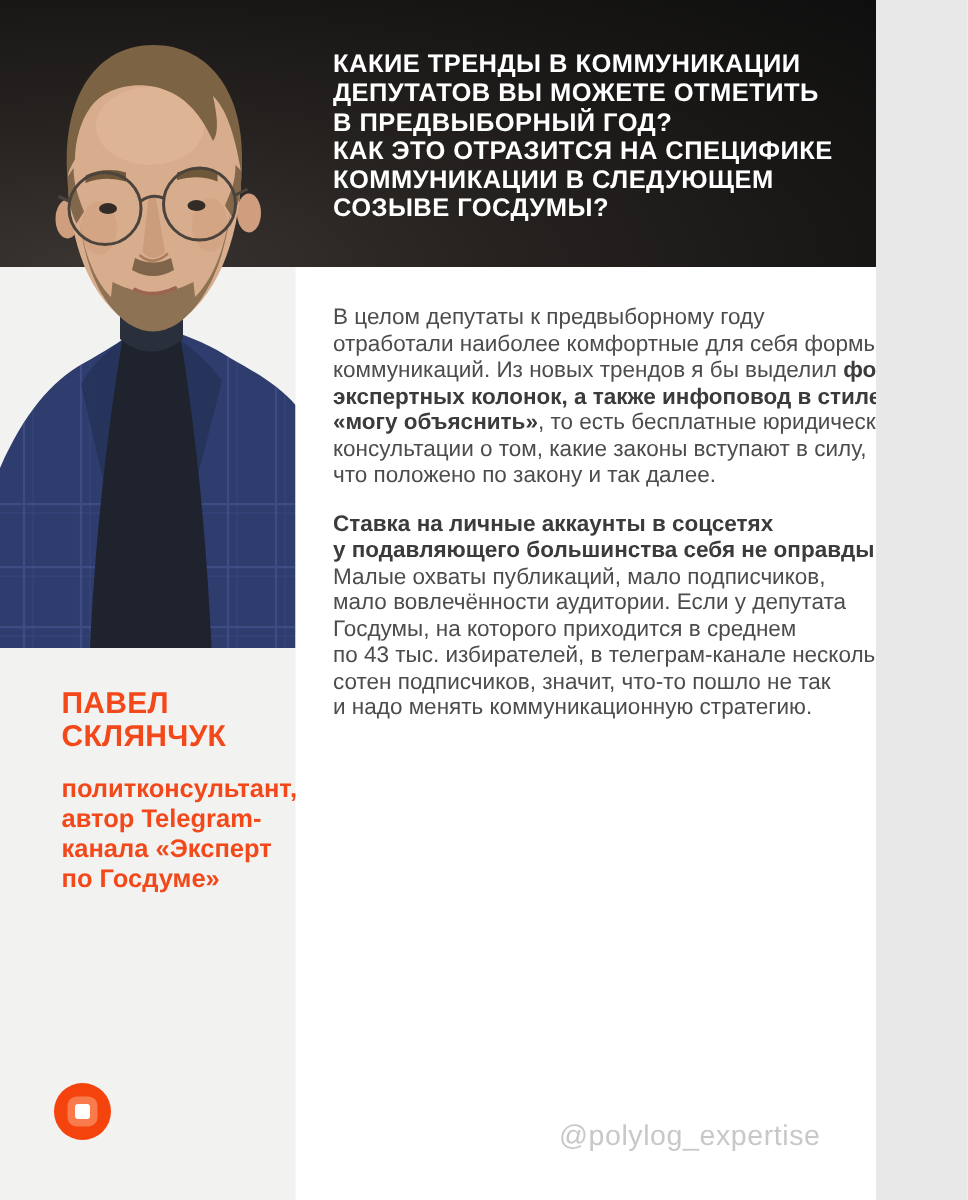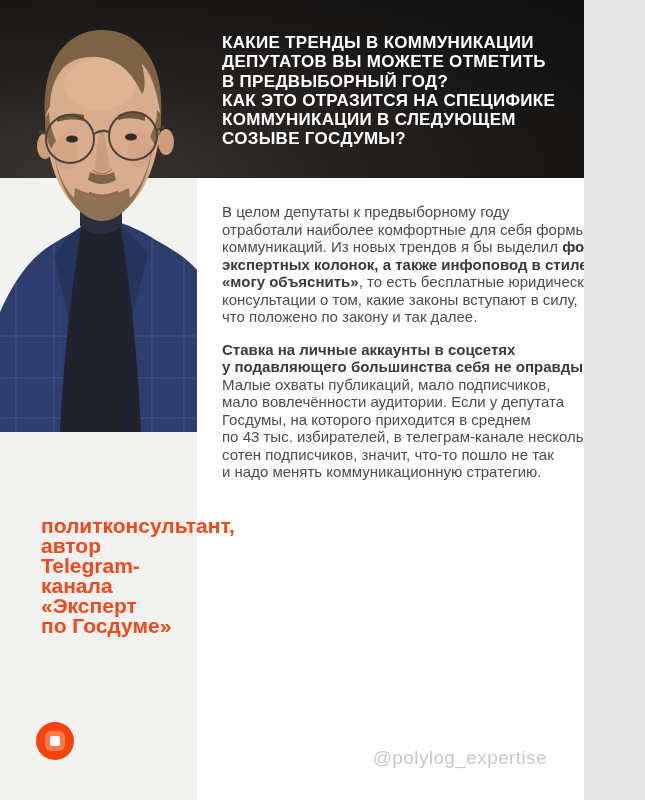--- a/index.html
+++ b/index.html
@@ -28,21 +28,21 @@
   .answer .para{white-space:pre-line;margin:0;}
   .answer .para + .para{margin-top:15px;}
   .answer .seg-b{font-weight:700;color:#3b3b3b;}
   .speaker-name{
     position:absolute;left:41px;top:459px;margin:0;width:150px;
     font-size:20px;line-height:21.7px;font-weight:800;letter-spacing:.2px;
     color:#f3481a;white-space:pre-line;
   }
   .speaker-role{
     position:absolute;left:41px;top:516px;width:160px;
-    font-size:21px;line-height:20px;font-weight:700;
+    font-size:17px;line-height:20px;font-weight:700;
     color:#f3481a;white-space:pre-line;
   }
   .logo{
     position:absolute;left:36px;top:722px;width:38px;height:38px;
     border-radius:50%;background:#f5430e;
   }
   .logo .mid{
     position:absolute;left:9px;top:9px;width:20px;height:20px;
     border-radius:6px;background:#f97b4b;
   }
@@ -158,20 +158,22 @@
 что положено по закону и так далее.</span></p>
       <p class="para"><span class="seg-b">Ставка на личные аккаунты в соцсетях
 у подавляющего большинства себя не оправдывает</span><span>. Малые охваты публикаций, мало подписчиков,
 мало вовлечённости аудитории. Если у депутата
 Госдумы, на которого приходится в среднем
 по 43 тыс. избирателей, в телеграм-канале несколько
 сотен подписчиков, значит, что-то пошло не так
 и надо менять коммуникационную стратегию.</span></p>
     </div>
 
+  <h2 class="speaker-name">ПАВЕЛ
+СКЛЯНЧУК</h2>
   <div class="speaker-role">политконсультант,
 автор Telegram-
 канала «Эксперт
 по Госдуме»</div>
 
   <div class="logo">
     <div class="mid"></div>
     <div class="sq"></div>
   </div>
 

